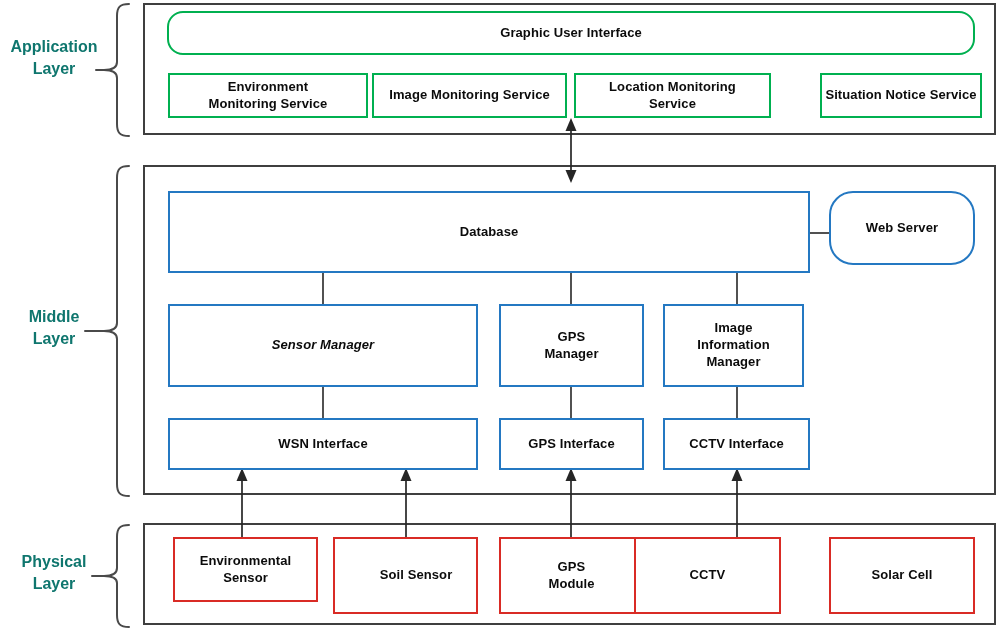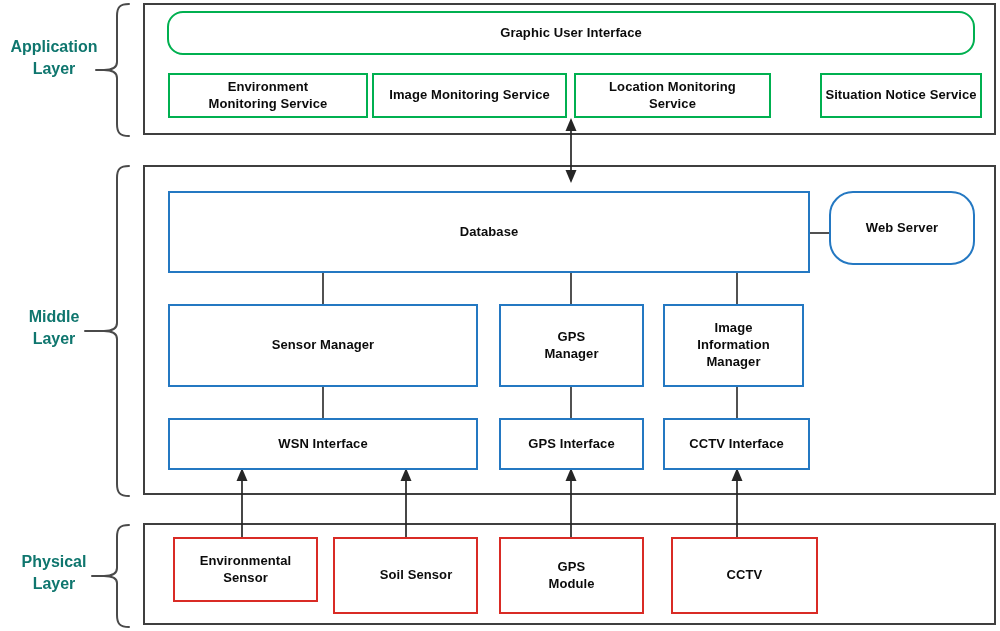--- a/index.html
+++ b/index.html
@@ -33,32 +33,32 @@
   #b-app-outer{left:143px;top:3px;width:853px;height:132px;}
   #b-gui{left:167px;top:11px;width:808px;height:44px;border-radius:16px;}
   #b-svc1{left:168px;top:73px;width:200px;height:45px;}
   #b-svc2{left:372px;top:73px;width:195px;height:45px;}
   #b-svc3{left:574px;top:73px;width:197px;height:45px;}
   #b-svc4{left:820px;top:73px;width:162px;height:45px;}
   
   #b-mid-outer{left:143px;top:165px;width:853px;height:330px;}
   #b-db{left:168px;top:191px;width:642px;height:82px;}
   #b-web{left:829px;top:191px;width:146px;height:74px;border-radius:24px;}
-  #b-sensor-mgr{left:168px;top:304px;width:310px;height:83px;}
+  #b-sensor-mgr{left:168px;top:304px;width:310px;height:83px;font-style:italic;}
   #b-gps-mgr{left:499px;top:304px;width:145px;height:83px;}
   #b-img-mgr{left:663px;top:304px;width:141px;height:83px;}
   #b-wsn-if{left:168px;top:418px;width:310px;height:52px;}
   #b-gps-if{left:499px;top:418px;width:145px;height:52px;}
   #b-cctv-if{left:663px;top:418px;width:147px;height:52px;}
   
   #b-phy-outer{left:143px;top:523px;width:853px;height:102px;}
   #b-env{left:173px;top:537px;width:145px;height:65px;}
   #b-soil{left:333px;top:537px;width:145px;height:77px;padding-left:21px;}
   #b-gpsm{left:499px;top:537px;width:145px;height:77px;}
-  #b-cctv{left:671px;top:537px;width:147px;height:77px;}
+  #b-cctv{left:634px;top:537px;width:147px;height:77px;}
   #b-solar{left:829px;top:537px;width:146px;height:77px;}
   
   #lbl-app{left:0px;top:36px;}
   #lbl-mid{left:0px;top:306px;}
   #lbl-phy{left:0px;top:551px;}
 </style>
 </head>
 <body>
 
 <div class="stage">
@@ -154,13 +154,14 @@
   <div class="box inner blue" id="b-gps-if">GPS Interface</div>
   <div class="box inner blue" id="b-cctv-if">CCTV Interface</div>
 
   <div class="box outer" id="b-phy-outer"></div>
   <div class="box inner red" id="b-env">Environmental
 Sensor</div>
   <div class="box inner red" id="b-soil">Soil Sensor</div>
   <div class="box inner red" id="b-gpsm">GPS
 Module</div>
   <div class="box inner red" id="b-cctv">CCTV</div>
+  <div class="box inner red" id="b-solar">Solar Cell</div>
 </div>
 
 </body></html>

